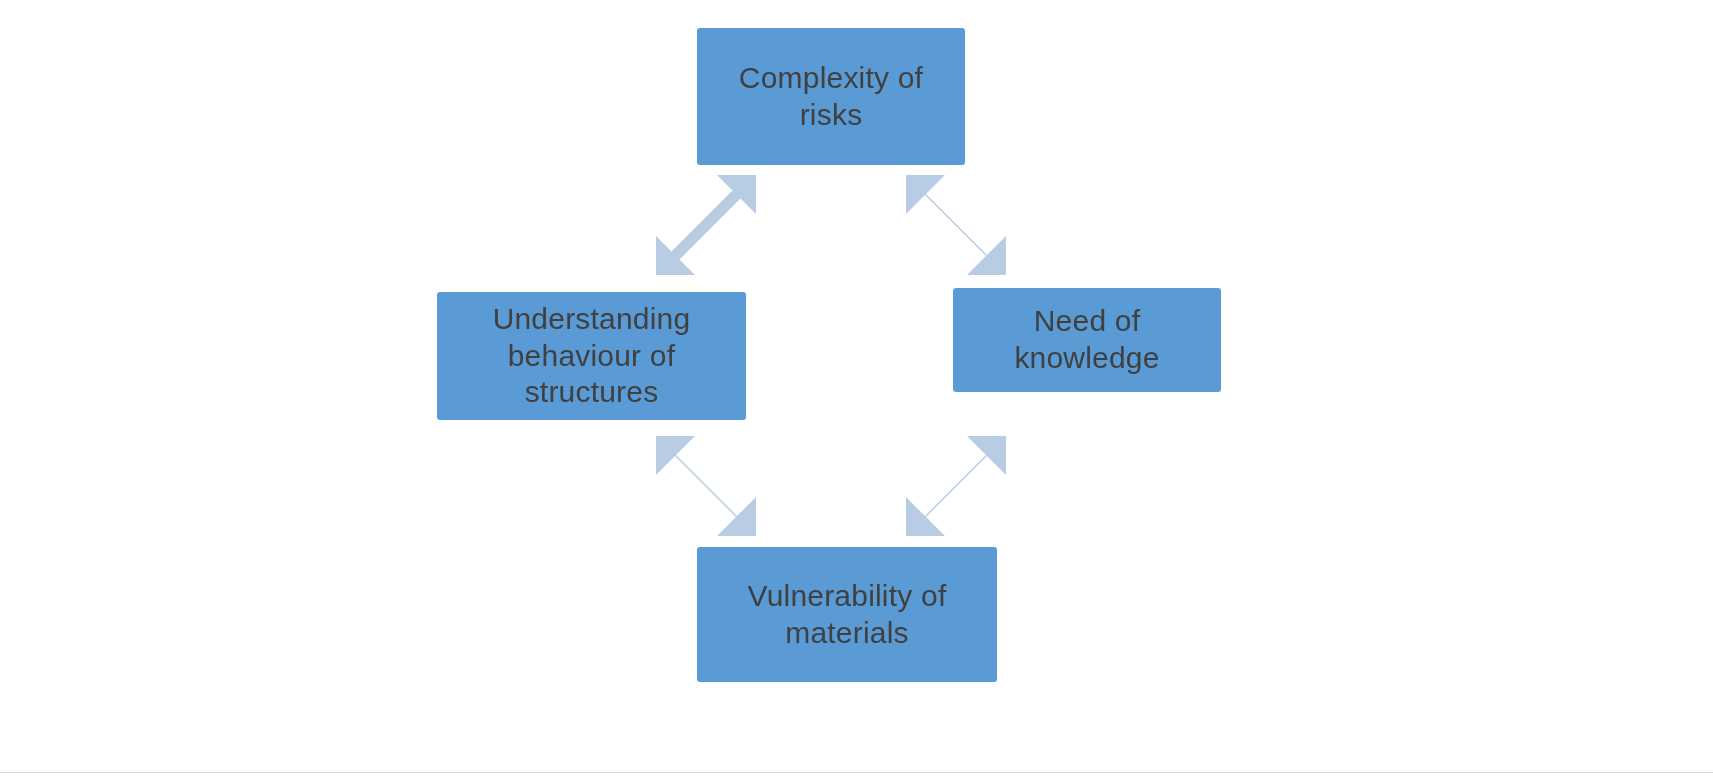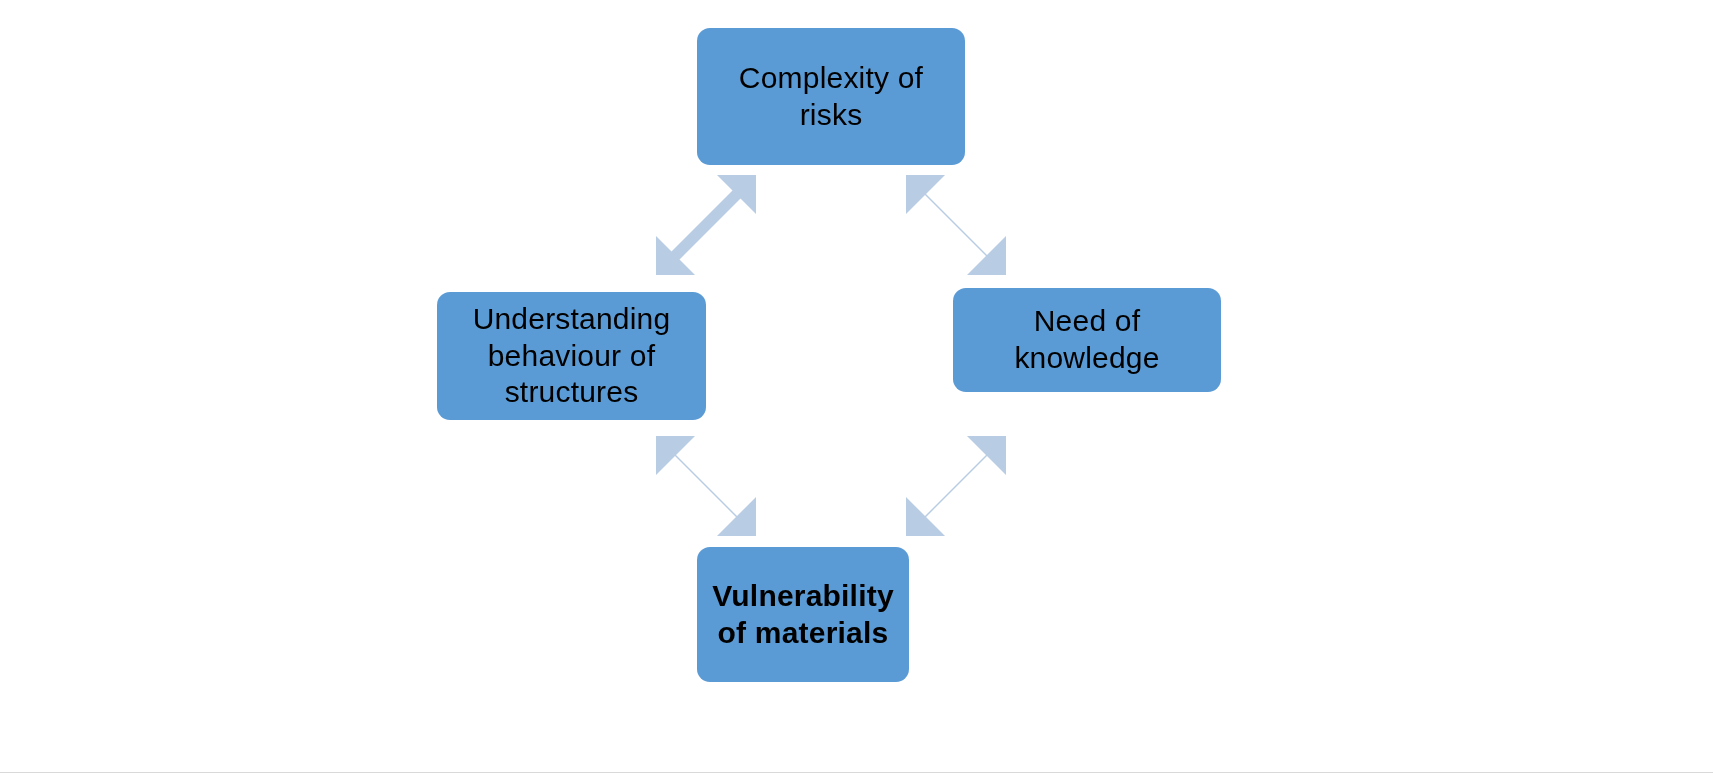--- a/index.html
+++ b/index.html
@@ -15,42 +15,42 @@
   }
   #canvas {
     position: relative;
     width: 1713px;
     height: 776px;
     background: #ffffff;
   }
   .node {
     position: absolute;
     background: #5b9bd5;
-    border-radius: 13px;
-    color: #000000;
+    border-radius: 3px;
+    color: #404040;
     display: flex;
     align-items: center;
     justify-content: center;
     text-align: center;
     line-height: 1.22;
     font-size: 30px;
     font-weight: 400;
     letter-spacing: 0.2px;
     box-sizing: border-box;
     padding: 4px 10px;
     -webkit-font-smoothing: antialiased;
   }
   .node-label {
     display: block;
     width: 100%;
   }
   #node-complexity  { left: 697px; top: 28px;  width: 268px; height: 137px; }
-  #node-understanding { left: 437px; top: 292px; width: 269px; height: 128px; }
+  #node-understanding { left: 437px; top: 292px; width: 309px; height: 128px; }
   #node-knowledge   { left: 953px; top: 288px; width: 268px; height: 104px; }
-  #node-vulnerability { left: 697px; top: 547px; width: 212px; height: 135px; font-weight: bold; }
+  #node-vulnerability { left: 697px; top: 547px; width: 300px; height: 135px; }
 
   .arrow-layer {
     position: absolute;
     left: 0; top: 0;
     width: 1713px;
     height: 776px;
     pointer-events: none;
   }
   .arrow-shape { pointer-events: auto; }
 

